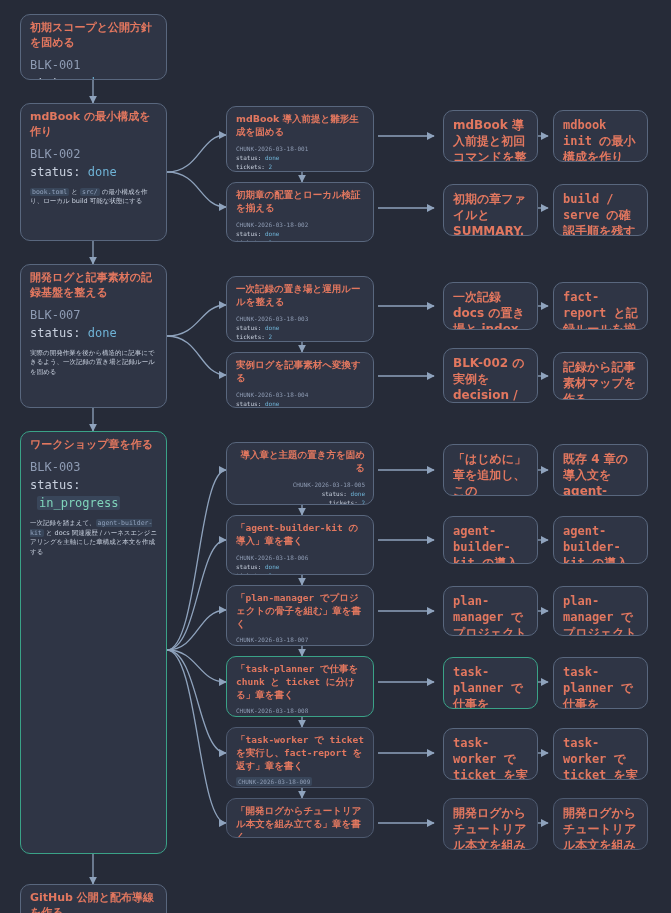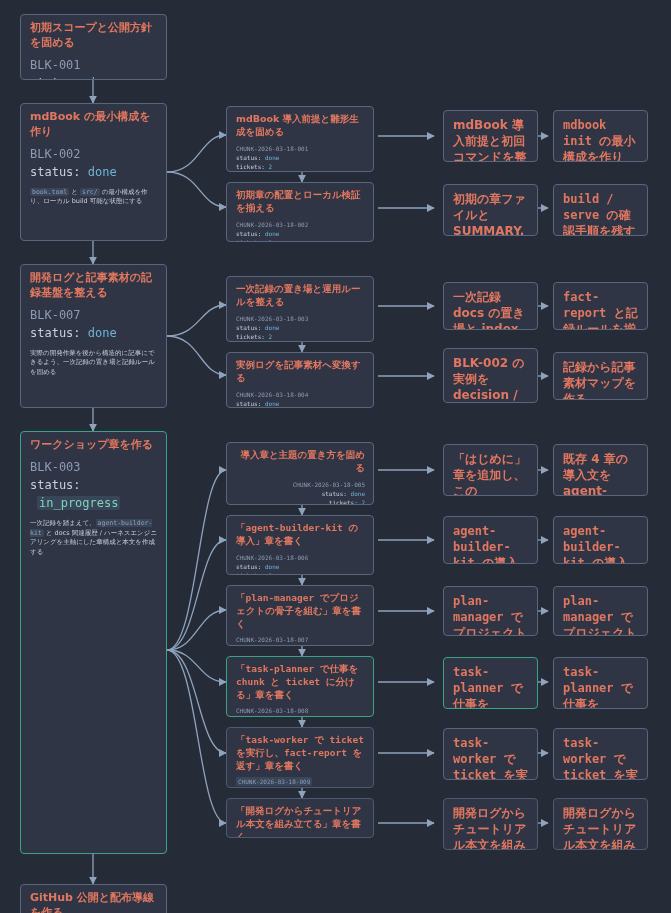--- a/index.html
+++ b/index.html
@@ -18,21 +18,21 @@
   svg.edges {
     position: absolute;
     left: 0; top: 0;
     width: 671px; height: 913px;
     pointer-events: none;
   }
   .node {
     position: absolute;
     background: #2f3545;
     border: 1px solid #59677e;
-    border-radius: 4px;
+    border-radius: 10px;
     padding: 6px 8px 6px 9px;
     overflow: hidden;
   }
   .node.status-in_progress { border-color: #3aa287; }
   .node.status-pending { border-color: #4e5a70; }
 
   .n-title {
     color: #e2775f;
     font-weight: bold;
     line-height: 1.35;

